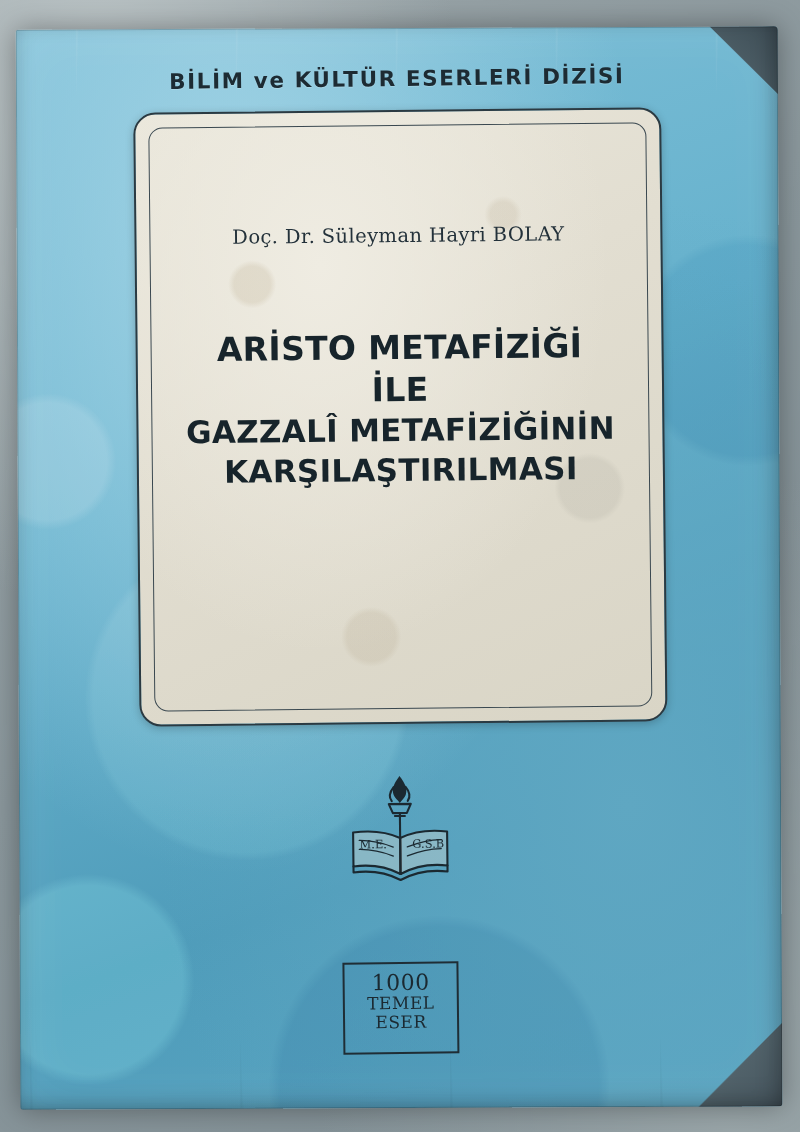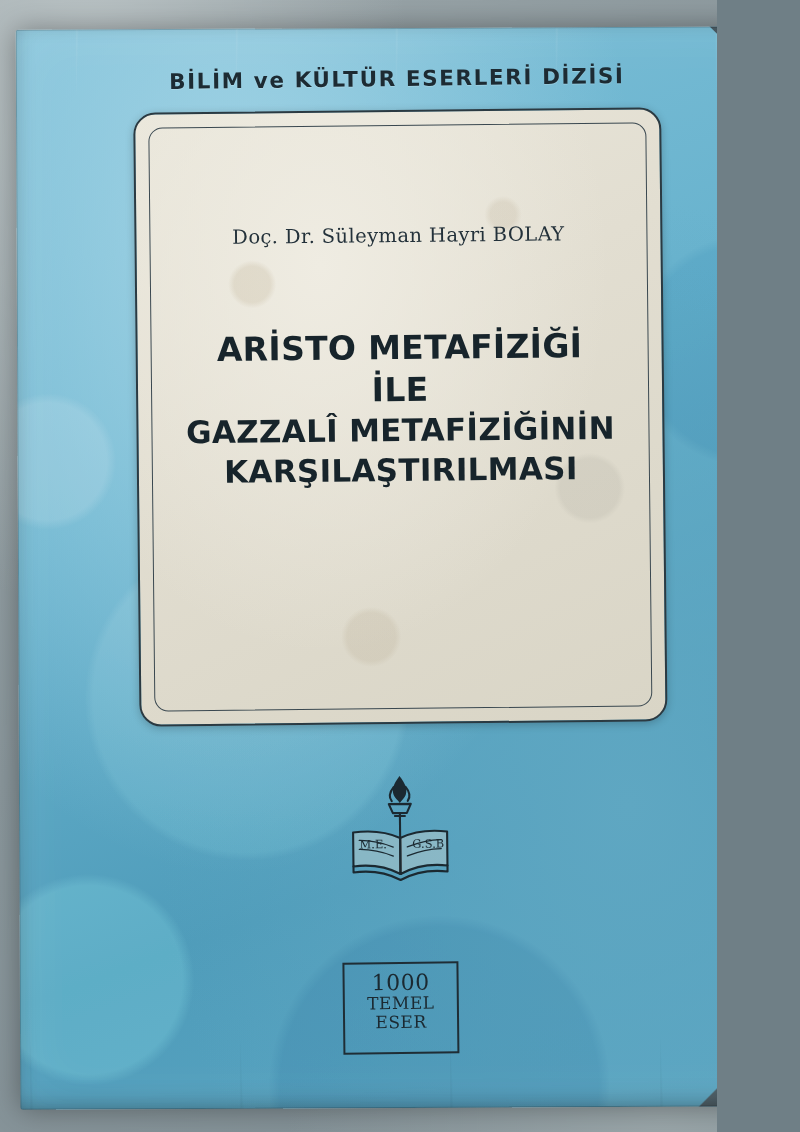--- a/index.html
+++ b/index.html
@@ -10,21 +10,21 @@
   body {
     width: 800px;
     height: 1132px;
     overflow: hidden;
     font-family: "Liberation Sans", sans-serif;
   }
 
   
   .photo {
     position: relative;
-    width: 717px;
+    width: 800px;
     height: 1132px;
     background: #e5e5e5;
     overflow: hidden;
   }
   .photo-bg {
     position: absolute;
     inset: 0;
     background:
       radial-gradient(ellipse at 12% 6%, #b9c2c4 0%, rgba(185,194,196,0) 36%),
       radial-gradient(ellipse at 92% 96%, #9aa6a9 0%, rgba(154,166,169,0) 40%),

